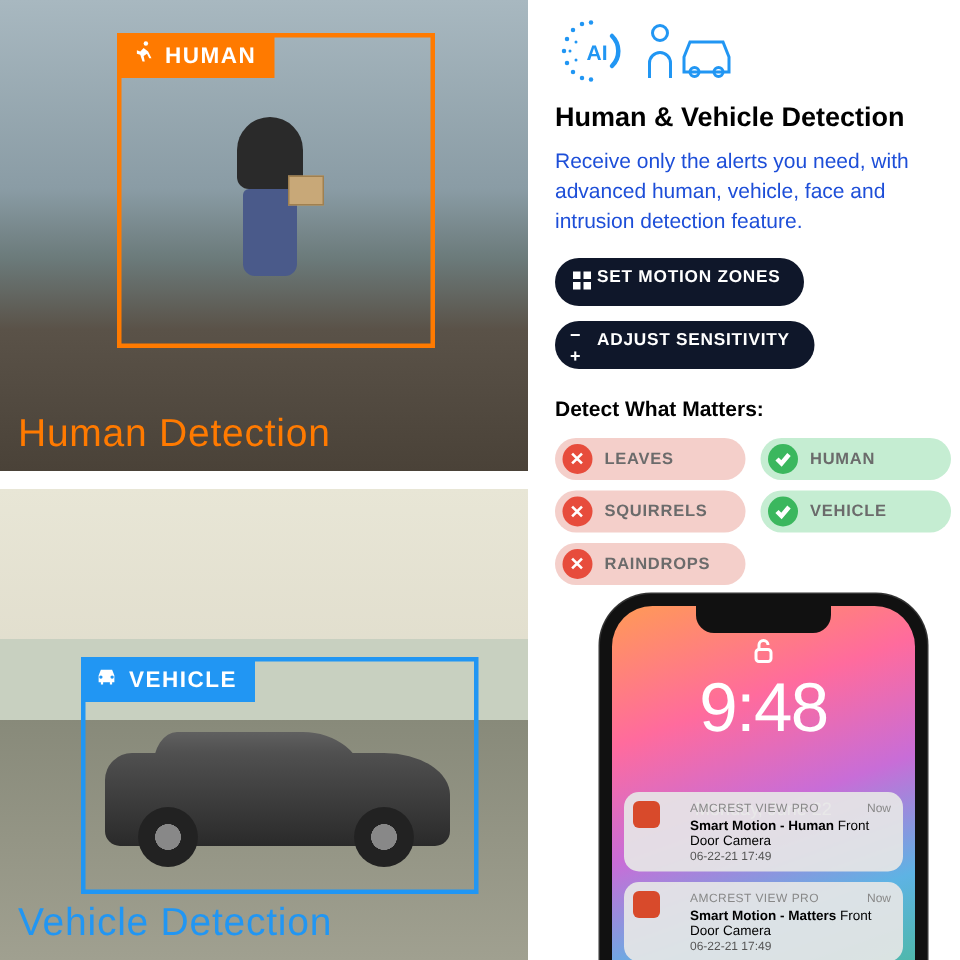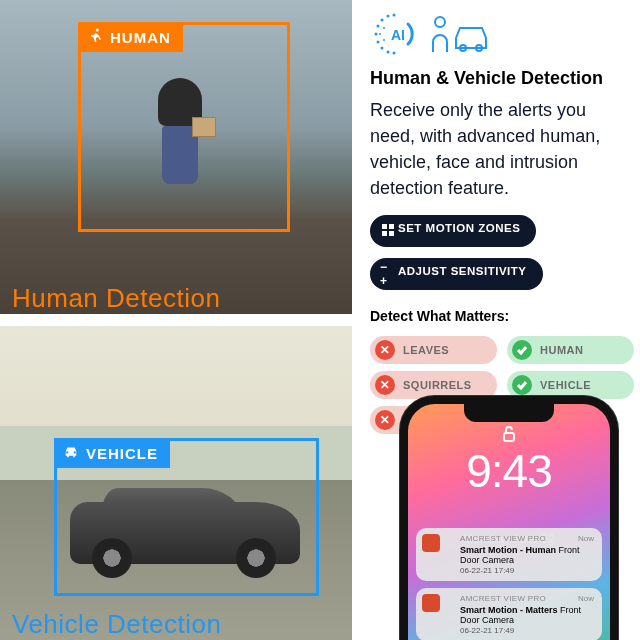--- a/index.html
+++ b/index.html
@@ -30,33 +30,33 @@
   
   
   .dbox { position: absolute; border: 3px solid; }
   .dbox.orange { border-color: #ff7a00; left: 78px; top: 22px; width: 212px; height: 210px; }
   .dbox.blue { border-color: #2196f3; left: 54px; top: 112px; width: 265px; height: 158px; }
   .dbox .tag { position: absolute; top: -3px; left: -3px; height: 30px; padding: 0 12px 0 8px; color: #fff; font-weight: 700; font-size: 15px; letter-spacing: 1px; display: flex; align-items: center; gap: 6px; }
   .dbox.orange .tag { background: #ff7a00; }
   .dbox.blue .tag { background: #2196f3; }
   .tag svg { width: 18px; height: 18px; fill: #fff; }
   
-  .caption { position: absolute; bottom: 0; left: 12px; font-size: 26px; font-weight: 400; letter-spacing: 0.5px; }
+  .caption { position: absolute; bottom: 10px; left: 12px; font-size: 26px; font-weight: 400; letter-spacing: 0.5px; }
   .caption.orange { color: #ff7a00; }
   .caption.blue { color: #2196f3; }
   
   
   .logo-row { display: flex; gap: 12px; align-items: center; margin: 2px 0 10px 0; }
   .ai-badge { width: 48px; height: 48px; position: relative; }
   .ai-badge svg { width: 48px; height: 48px; }
   .pv-icon { width: 62px; height: 40px; }
   .pv-icon svg { width: 62px; height: 40px; stroke: #2196f3; fill: none; stroke-width: 2; }
   
   .headline { font-size: 18px; font-weight: 700; color: #000; line-height: 1.15; margin-bottom: 8px; }
-  .sub { font-size: 18px; color: #0f172a; line-height: 1.45; margin-bottom: 14px; }
+  .sub { font-size: 14px; color: #1d4ed8; line-height: 1.45; margin-bottom: 14px; }
   
   .pill { display: inline-flex; gap: 0; background: #0f172a; color: #fff; font-weight: 700; font-size: 11.5px; letter-spacing: 0.5px; padding: 7px 16px 7px 10px; border-radius: 18px; margin-bottom: 10px; }
   .pill .ico { width: 18px; height: 18px; display: flex; align-items: center; justify-content: center; }
   .pill .ico svg { width: 16px; height: 16px; fill: #fff; }
   
   .dwm { font-size: 14px; font-weight: 600; color: #000; margin: 8px 0 12px 0; }
   
   .chips { display: flex; gap: 10px; }
   .chips-col { display: flex; flex-direction: column; gap: 7px; flex: 1; }
   .chip { display: flex; align-items: center; gap: 8px; border-radius: 15px; padding: 4px 12px 4px 5px; font-size: 11px; font-weight: 700; letter-spacing: 0.5px; }
@@ -221,21 +221,21 @@
   </div>
 </div>
 
 <div class="phone">
   <div class="screen">
     <div class="notch"></div>
     <div class="lock"><svg viewBox="0 0 14 16">
           <rect x="2" y="7" width="10" height="8" rx="2"></rect>
           <path d="M4 7V4a3 3 0 016 0"></path>
         </svg></div>
-    <div class="time">9:43</div>
+    <div class="time">9:48</div>
     <div class="date">Monday, June 22</div>
     <div class="notif n1">
       <div class="appicon"></div>
       <div class="app">AMCREST VIEW PRO</div>
       <div class="now">Now</div>
       <div class="title"><b>Smart Motion - Human</b><span> Front Door Camera</span></div>
       <div class="ts">06-22-21  17:49</div>
     </div>
     <div class="notif n2">
       <div class="appicon"></div>

